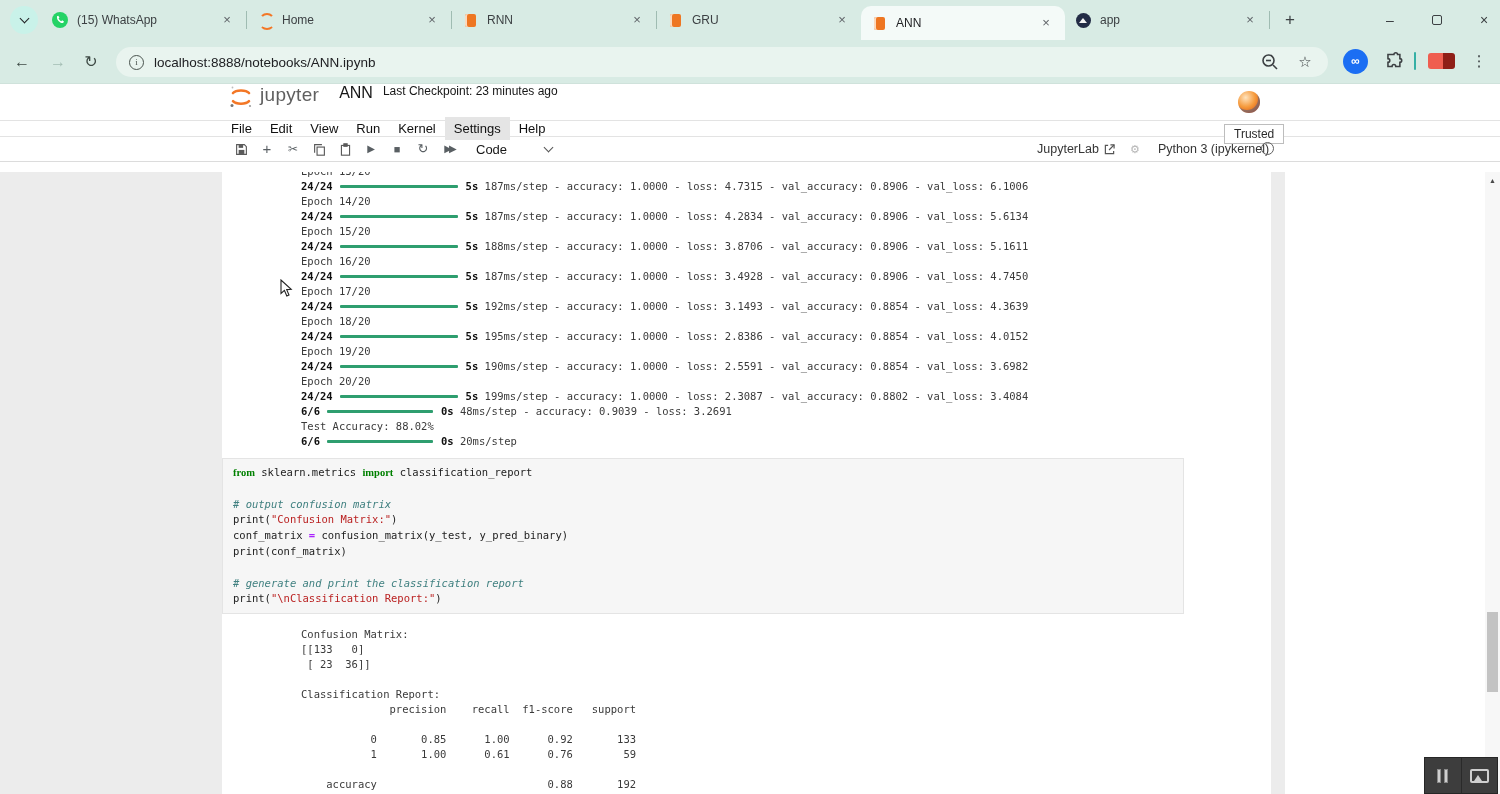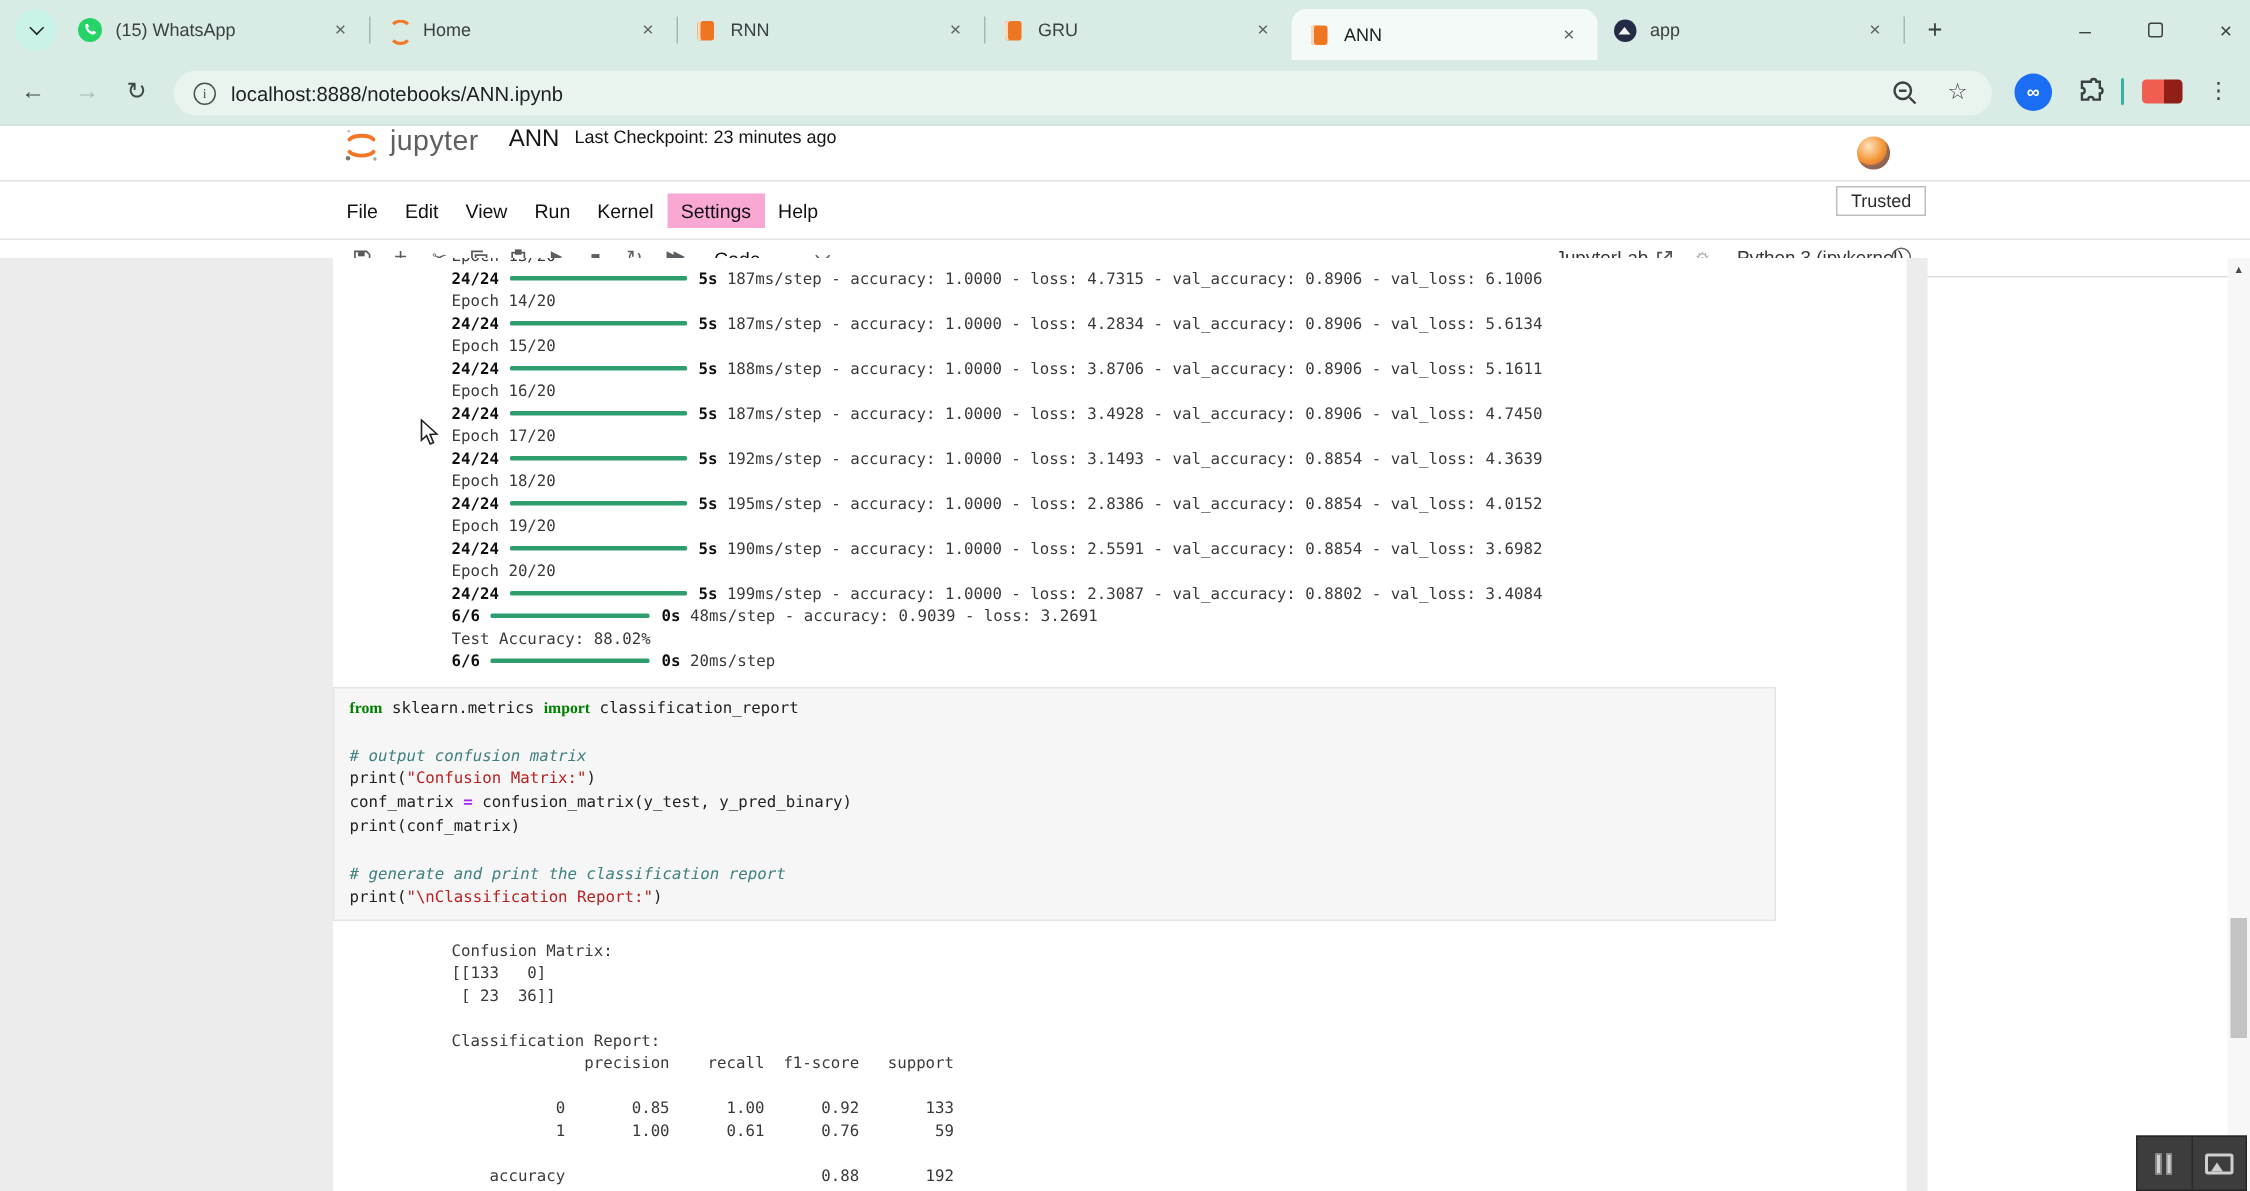--- a/index.html
+++ b/index.html
@@ -44,23 +44,23 @@
   .kebab { left:1470px; top:8px; width:18px; height:26px; color:#3c4043; font-size:15px; text-align:center; line-height:26px; }
 
   
   .jp-header { position:absolute; left:0; top:84px; width:1500px; height:88px; background:#fff; }
   .jp-titlebar { height:36px; display:flex; padding-left:228px; position:relative; }
   .jp-logo-text { font-size:19px; color:#5f5f5f; margin-left:6px; letter-spacing:.3px; }
   .jp-title { font-size:16px; color:#161616; margin-left:20px; }
   .jp-checkpoint { font-size:12px; color:#161616; margin-left:10px; }
   .sphere { position:absolute; left:1238px; top:7px; width:22px; height:22px; border-radius:50%;
             background:radial-gradient(circle at 35% 30%, #ffe3bd, #f59a3c 45%, #e2661a 75%, #b34c10); box-shadow:inset -2px -3px 0 rgba(43,87,154,.45); }
-  .jp-menubar { height:40px; border-top:1px solid #e3e3e3; border-bottom:1px solid #e3e3e3; display:flex; align-items:center; padding-left:222px; font-size:13px; color:#111; position:relative; }
+  .jp-menubar { height:17px; border-top:1px solid #e3e3e3; border-bottom:1px solid #e3e3e3; display:flex; align-items:center; padding-left:222px; font-size:13px; color:#111; position:relative; }
   .menu-item { padding:4px 9px; }
-  .menu-item.highlight { background:#f9a8d4; }
+  .menu-item.highlight { background:#e5e5e5; }
   .trusted-btn { position:absolute; left:1224px; top:3px; border:1px solid #bdbdbd; font-size:12px; padding:2px 9px; color:#2b2b2b; background:#fff; }
   .jp-toolbar { height:25px; border-bottom:1px solid #dcdcdc; display:flex; align-items:center; padding-left:228px; color:#595f63; position:relative; }
   .tb { width:26px; text-align:center; font-size:12px; line-height:24px; height:24px; }
   .tb svg { vertical-align:middle; }
   .ffwd { letter-spacing:-3px; font-size:10px; }
   .code-select { margin-left:14px; font-size:13px; color:#161616; display:flex; align-items:center; }
   .code-chev { width:7px; height:7px; border-right:1.5px solid #555; border-bottom:1.5px solid #555; transform:rotate(45deg); margin:-3px 0 0 38px; }
   .jl-link { position:absolute; left:1037px; font-size:12.5px; color:#353535; display:flex; align-items:center; gap:5px; }
   .bell { position:absolute; left:1130px; font-size:11px; color:#b5b5b5; }
   .kernel-name { position:absolute; left:1158px; font-size:12.5px; color:#353535; }

